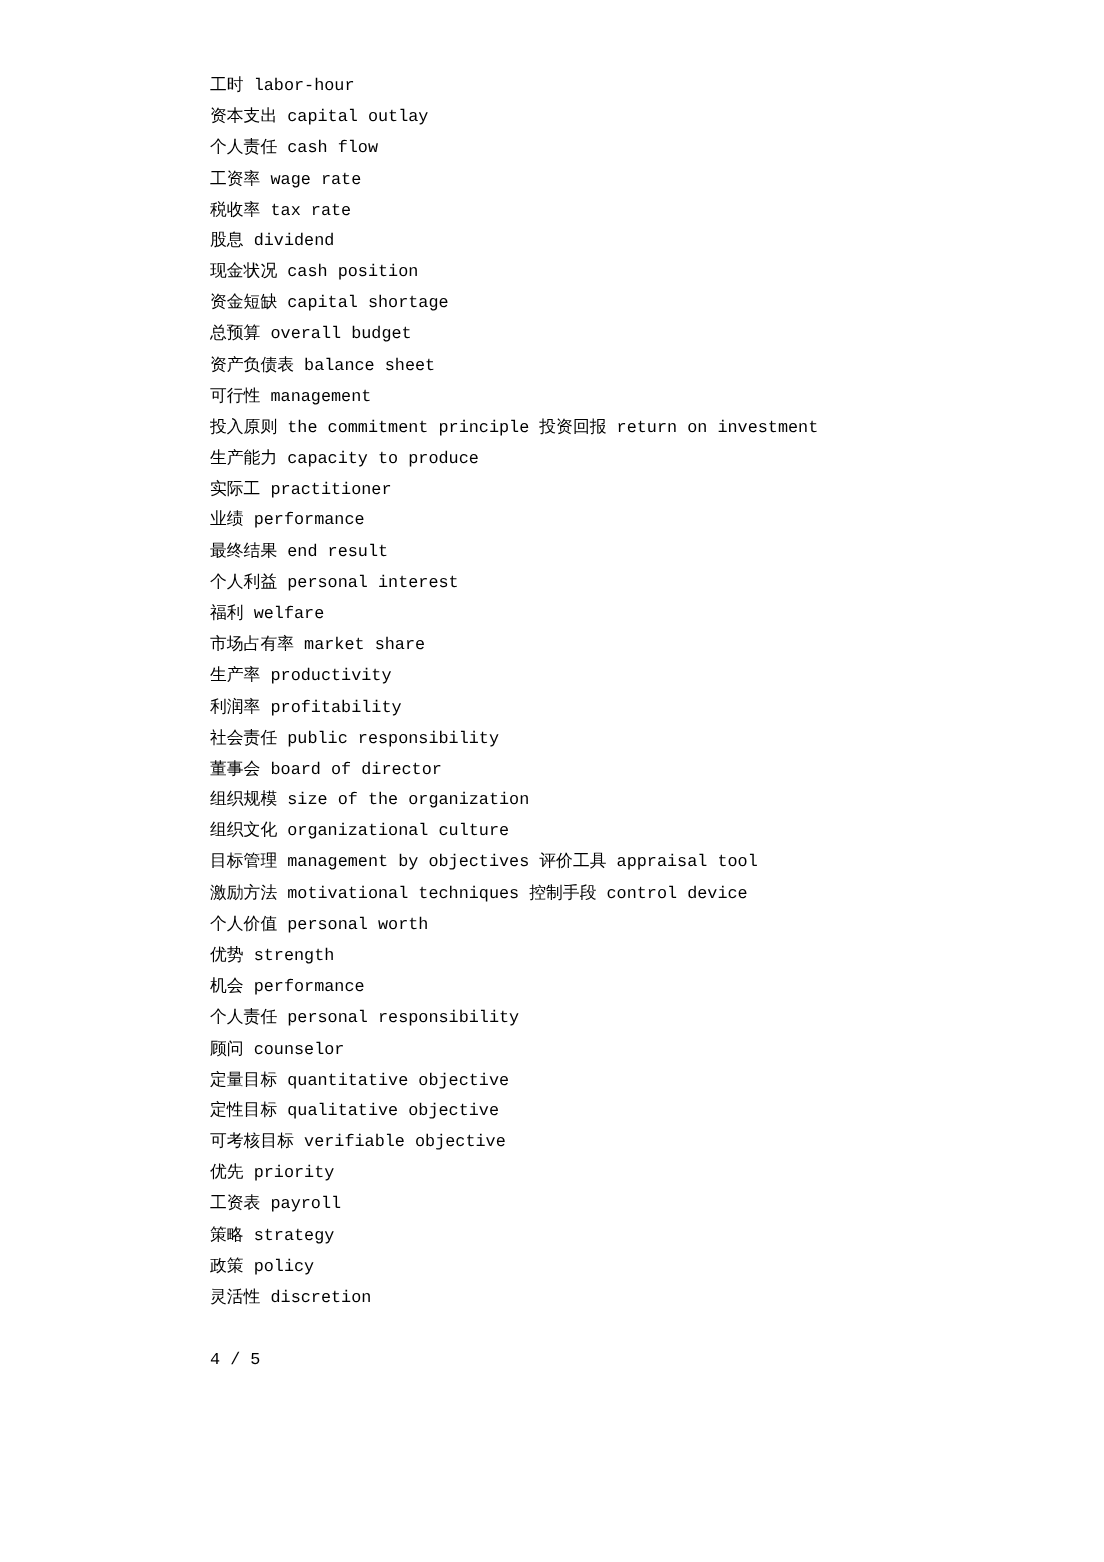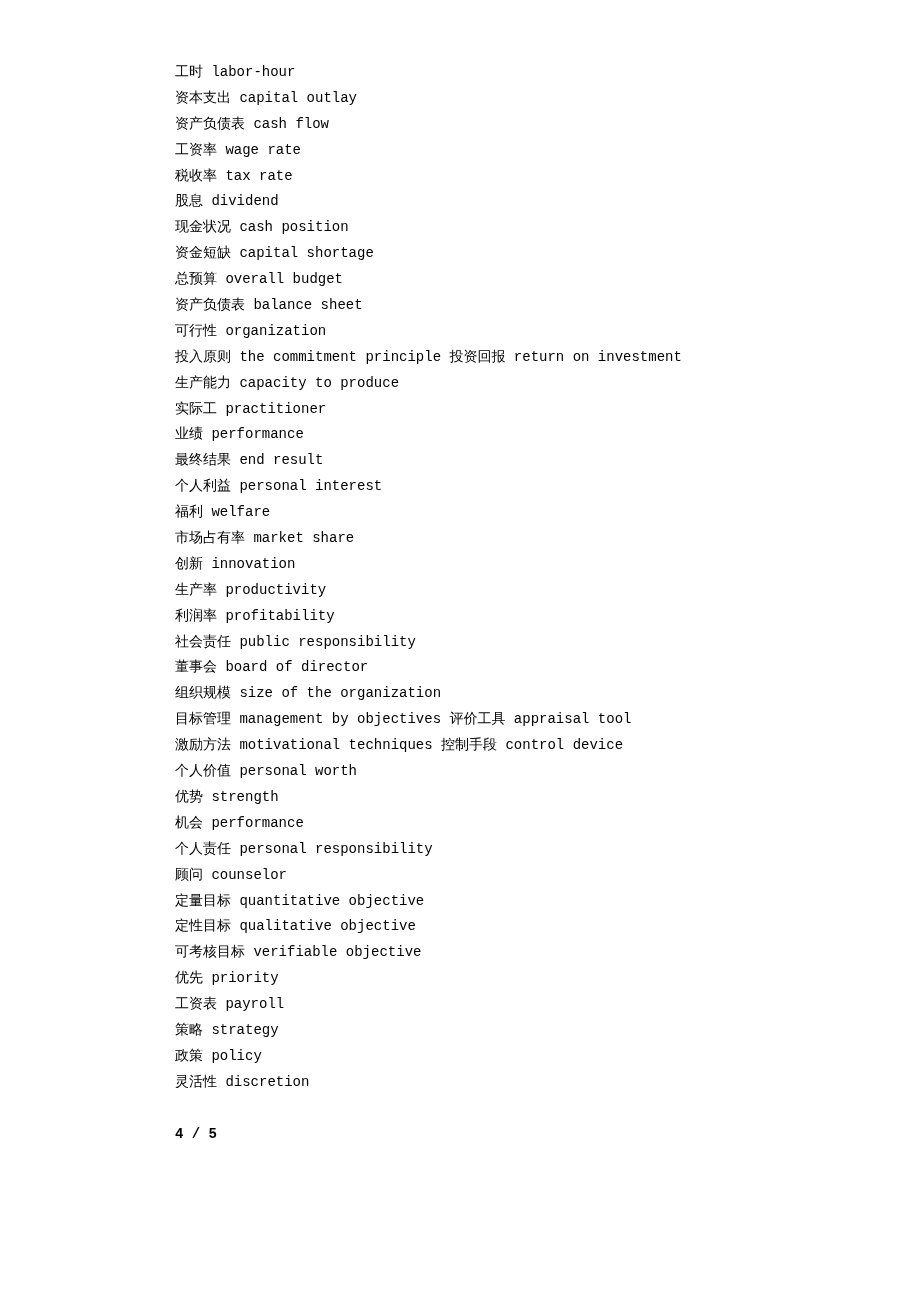--- a/index.html
+++ b/index.html
@@ -20,54 +20,54 @@
     }
     .vocab-list {
       list-style: none;
     }
     .vocab-list li {
       line-height: 1.85;
       white-space: pre-wrap;
     }
     .page-footer {
       margin-top: 30px;
-      font-weight: bold;
+      font-weight: normal;
       font-size: 14px;
     }
   </style>
 </head>
 <body>
 
 <div class="content">
   <ul class="vocab-list">
   <li>工时 labor-hour</li>
       <li>资本支出 capital outlay</li>
-      <li>资产负债表 cash flow</li>
+      <li>个人责任 cash flow</li>
       <li>工资率 wage rate</li>
       <li>税收率 tax rate</li>
       <li>股息 dividend</li>
       <li>现金状况 cash position</li>
       <li>资金短缺 capital shortage</li>
       <li>总预算 overall budget</li>
       <li>资产负债表 balance sheet</li>
-      <li>可行性 organization</li>
+      <li>可行性 management</li>
       <li>投入原则 the commitment principle 投资回报 return on investment</li>
       <li>生产能力 capacity to produce</li>
       <li>实际工 practitioner</li>
       <li>业绩 performance</li>
       <li>最终结果 end result</li>
       <li>个人利益 personal interest</li>
       <li>福利 welfare</li>
       <li>市场占有率 market share</li>
-      <li>创新 innovation</li>
       <li>生产率 productivity</li>
       <li>利润率 profitability</li>
       <li>社会责任 public responsibility</li>
       <li>董事会 board of director</li>
       <li>组织规模 size of the organization</li>
+      <li>组织文化 organizational culture</li>
       <li>目标管理 management by objectives 评价工具 appraisal tool</li>
       <li>激励方法 motivational techniques 控制手段 control device</li>
       <li>个人价值 personal worth</li>
       <li>优势 strength</li>
       <li>机会 performance</li>
       <li>个人责任 personal responsibility</li>
       <li>顾问 counselor</li>
       <li>定量目标 quantitative objective</li>
       <li>定性目标 qualitative objective</li>
       <li>可考核目标 verifiable objective</li>

